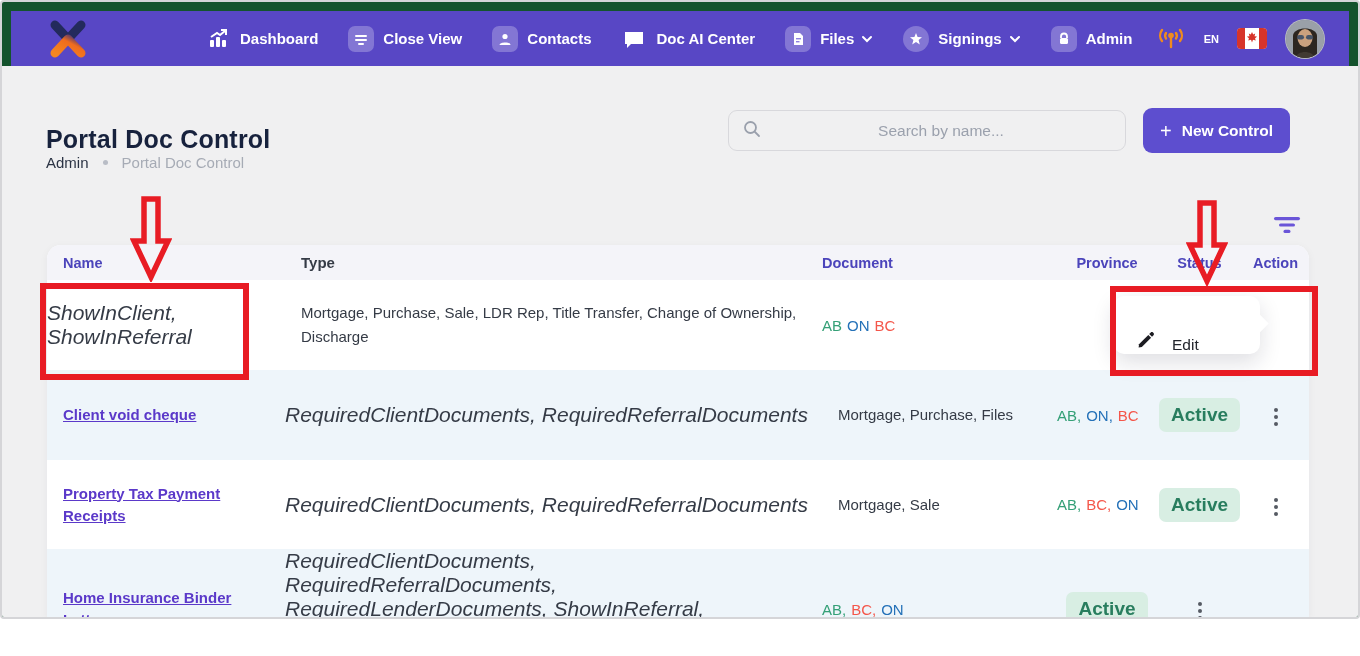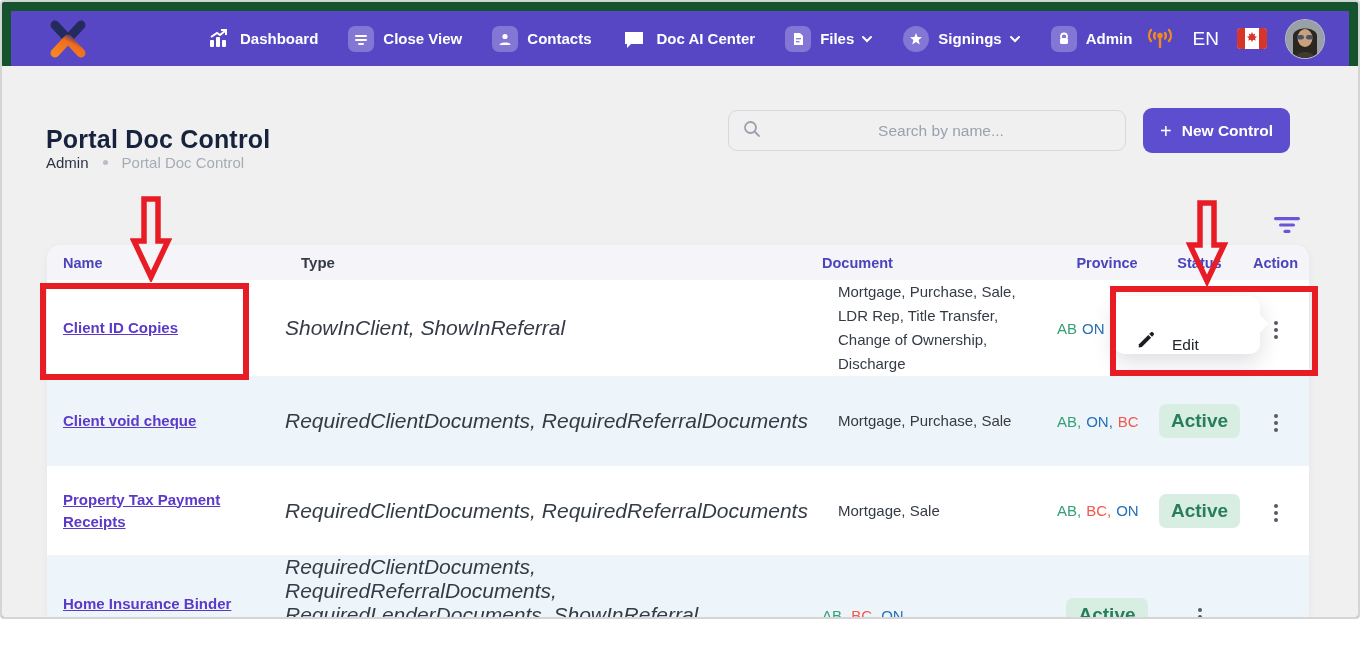--- a/index.html
+++ b/index.html
@@ -11,21 +11,21 @@
           display:flex;align-items:center;z-index:2;}
   .logo{margin-left:36px;width:42px;height:42px;flex:0 0 auto;}
   .nav-items{display:flex;align-items:center;gap:30px;margin-left:116px;}
   .nav-item{display:flex;align-items:center;gap:9px;color:#ffffff;font-size:15px;font-weight:600;cursor:pointer;white-space:nowrap;}
   .navicon{width:26px;height:26px;border-radius:7px;background:rgba(255,255,255,.26);
            display:flex;align-items:center;justify-content:center;flex:0 0 auto;}
   .navicon.circle{border-radius:50%;}
   .navicon.bare{background:transparent;}
   .chev{margin-left:-2px;display:flex;}
   .nav-right{margin-left:auto;margin-right:24px;display:flex;align-items:center;gap:18px;}
-  .lang{color:#ffffff;font-size:19px;font-weight:400;}
+  .lang{color:#ffffff;font-size:11px;font-weight:700;}
   .flag{width:30px;height:21px;border-radius:4px;overflow:hidden;display:block;}
   .avatar{width:38px;height:38px;border-radius:50%;overflow:hidden;background:#8a8f9a;border:1px solid rgba(255,255,255,.4);}
 
   
   .main{position:absolute;left:0;right:0;top:64px;bottom:0;background:#f0f0f1;}
 
   .page-title{position:absolute;left:44px;top:42px;font-size:25px;font-weight:700;color:#17223d;letter-spacing:.2px;}
   .breadcrumb{position:absolute;left:44px;top:88px;display:flex;align-items:center;gap:14px;font-size:15px;}
   .bc-current{color:#2b3344;font-weight:500;}
   .bc-dot{width:5px;height:5px;border-radius:50%;background:#b9bdc6;}
@@ -250,40 +250,39 @@
       <div class="trow thead">
         <div class="th cell-name">Name</div>
         <div class="th cell-type">Type</div>
         <div class="th">Document</div>
         <div class="th cell-center">Province</div>
         <div class="th cell-center">Status</div>
         <div class="th cell-center">Action</div>
       </div>
 
       <div class="trow r1">
-        <div class="cell-name"><a class="name-link">Client ID Copies</a></div>
         <div class="cell-doc">ShowInClient, ShowInReferral</div>
         <div class="cell-type">Mortgage, Purchase, Sale, LDR Rep, Title Transfer, Change of Ownership, Discharge</div>
         <div class="prov">
           <span style="color: rgb(53, 160, 119);">AB</span>
           <span style="color: rgb(36, 113, 184);">ON</span>
           <span style="color: rgb(244, 86, 74);">BC</span>
         </div>
         <div class="cell-center"></div>
         <div class="cell-center"><span class="kebab">
               <i></i>
               <i></i>
               <i></i>
             </span></div>
       </div>
 
       <div class="trow r2">
         <div class="cell-name"><a class="name-link">Client void cheque</a></div>
         <div class="cell-doc">RequiredClientDocuments, RequiredReferralDocuments</div>
-        <div class="cell-type">Mortgage, Purchase, Sale</div>
+        <div class="cell-type">Mortgage, Purchase, Files</div>
         <div class="prov">
           <span style="color: rgb(53, 160, 119);">AB,</span>
           <span style="color: rgb(36, 113, 184);">ON,</span>
           <span style="color: rgb(244, 86, 74);">BC</span>
         </div>
         <div class="cell-center"><span class="badge">Active</span></div>
         <div class="cell-center"><span class="kebab">
               <i></i>
               <i></i>
               <i></i>

